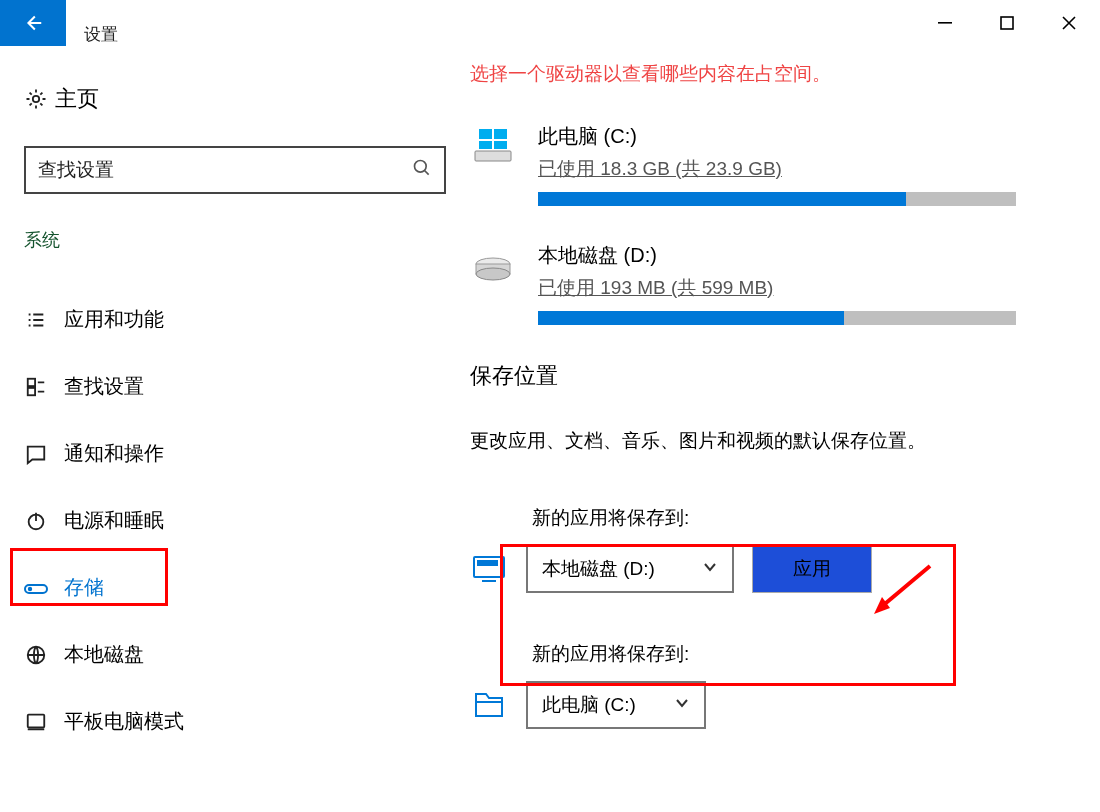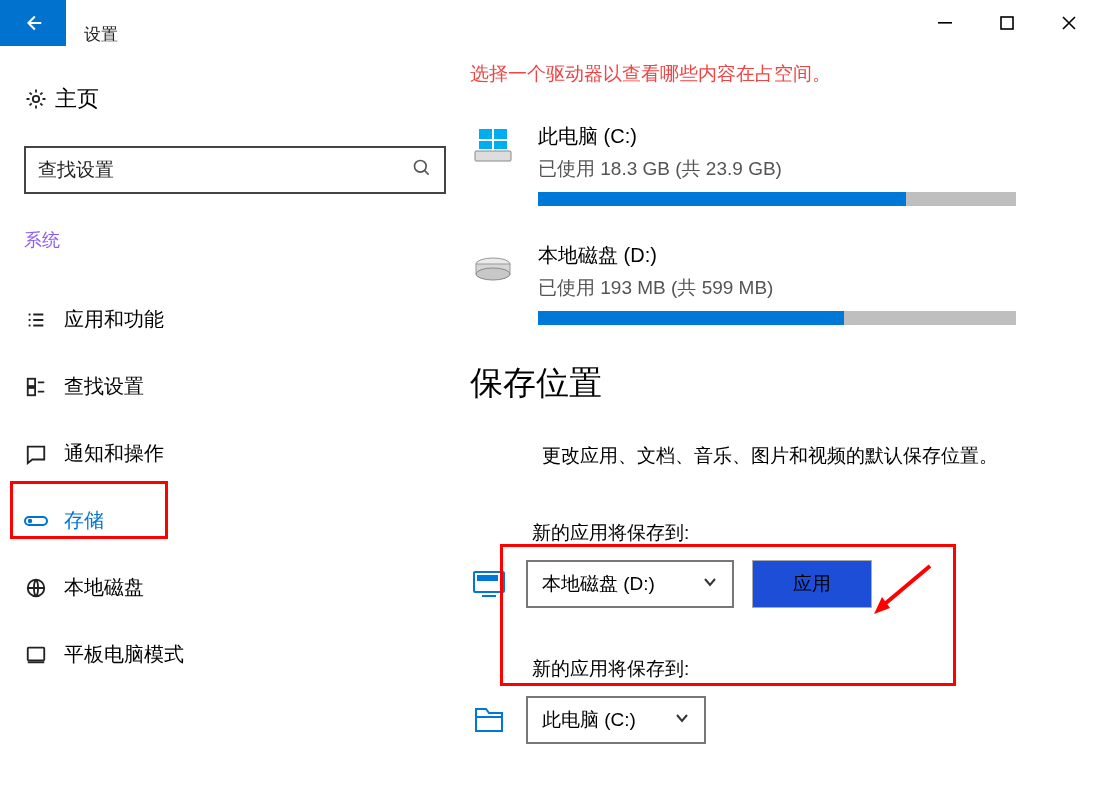--- a/index.html
+++ b/index.html
@@ -73,38 +73,39 @@
     padding: 0 12px;
     margin-bottom: 34px;
   }
   .search-text {
     flex: 1;
     font-size: 19px;
     color: #222;
   }
   .group-label {
     font-size: 18px;
-    color: #8b5cf6;
+    color: #14532d;
     margin-bottom: 34px;
   }
   .nav-item {
     display: flex;
     align-items: center;
     gap: 16px;
     font-size: 20px;
     padding: 20px 0px;
     cursor: pointer;
   }
   .nav-icon {
     width: 24px; height: 24px;
     display: flex; align-items: center; justify-content: center;
     color: #222;
   }
   .nav-item.selected {
     position: relative;
+    align-items: flex-end;
   }
   .nav-item.selected .nav-icon,
   .nav-item.selected .nav-label { color: #0173cf; }
   .red-box-nav {
     position: absolute;
     left: -14px; top: -6px;
     width: 158px; height: 58px;
     border: 3px solid #f00;
     pointer-events: none;
   }
@@ -119,41 +120,40 @@
     gap: 22px;
     margin-bottom: 36px;
   }
   .drive-icon {
     width: 46px; height: 42px;
     display: flex; align-items: flex-end; justify-content: center;
     padding-top: 4px;
   }
   .drive-body { flex: 1; }
   .drive-name { font-size: 20px; margin-bottom: 6px; }
-  .drive-usage { font-size: 19px; color: #555; margin-bottom: 10px; }
+  .drive-usage { font-size: 19px; color: #555; text-decoration: underline; margin-bottom: 10px; }
   .bar {
     width: 478px; height: 14px;
     background: #bfbfbf;
     position: relative;
   }
   .bar-fill {
     position: absolute; left: 0; top: 0; bottom: 0;
     background: #0078d7;
   }
   .section-h {
-    font-size: 33px;
+    font-size: 22px;
     font-weight: 400;
     margin-top: 31px;
     margin-bottom: 34px;
   }
   .section-p {
     font-size: 19px;
     line-height: 1.7;
     margin-bottom: 18px;
-    text-align: center;
   }
   .save-row {
     padding-left: 62px;
     font-size: 19px;
     margin-bottom: 14px;
     margin-top: 48px;
   }
   .save-controls {
     display: flex;
     align-items: center;
@@ -268,20 +268,29 @@
 
     <div class="nav-item">
       <span class="nav-icon">
         <svg width="22" height="22" viewBox="0 0 24 24" stroke="#222" stroke-width="2" fill="none">
             <path d="M3 4h18v14H8l-5 4V4z"></path>
           </svg>
       </span>
       <span class="nav-label">通知和操作</span>
     </div>
 
+    <div class="nav-item">
+      <span class="nav-icon">
+        <svg width="22" height="22" viewBox="0 0 24 24" stroke="#222" stroke-width="2" fill="none">
+            <circle cx="12" cy="13" r="8"></circle>
+            <path d="M12 3v9"></path>
+          </svg>
+      </span>
+      <span class="nav-label">电源和睡眠</span>
+    </div>
 
     <div class="nav-item selected">
       <span class="red-box-nav"></span>
       <span class="nav-icon">
         <svg width="24" height="18" viewBox="0 0 24 14" stroke="#0173cf" stroke-width="2" fill="none">
             <rect x="1" y="3" width="22" height="8" rx="4"></rect>
             <circle cx="6" cy="7" r="1.2" fill="#0173cf"></circle>
           </svg>
       </span>
       <span class="nav-label">存储</span>

